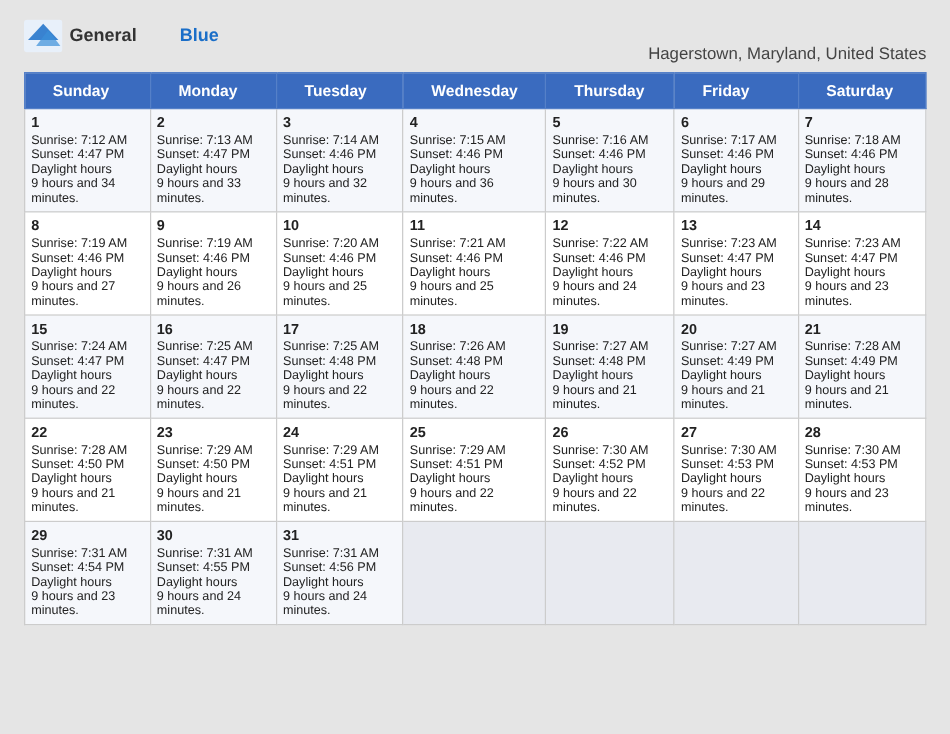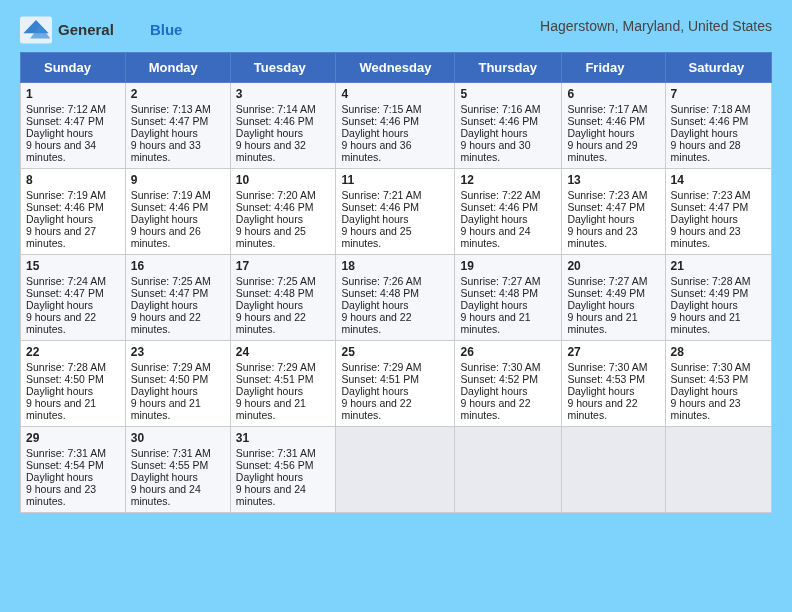--- a/index.html
+++ b/index.html
@@ -6,21 +6,21 @@
     body {
       font-family: Arial, sans-serif;
       background: #fff;
       width: 792px;
       height: 612px;
       overflow: hidden;
     }
     .page {
       width: 792px;
       min-height: 612px;
-      background: #7dd3fc;
+      background: #e5e5e5;
       padding: 16px 20px 10px 20px;
     }
     .header-row {
       display: flex;
       justify-content: space-between;
       align-items: flex-start;
       margin-bottom: 8px;
     }
     .logo {
       display: flex;
@@ -49,21 +49,21 @@
     }
     .main-title {
       font-size: 30px;
       font-weight: bold;
       color: #222;
       line-height: 1.2;
     }
     .subtitle {
       font-size: 14px;
       color: #444;
-      margin-top: 2px;
+      margin-top: 20px;
     }
     .calendar {
       width: 100%;
       border-collapse: collapse;
       margin-top: 6px;
     }
     .calendar thead tr th {
       background: #3a6bbf;
       color: #fff;
       font-size: 13px;

